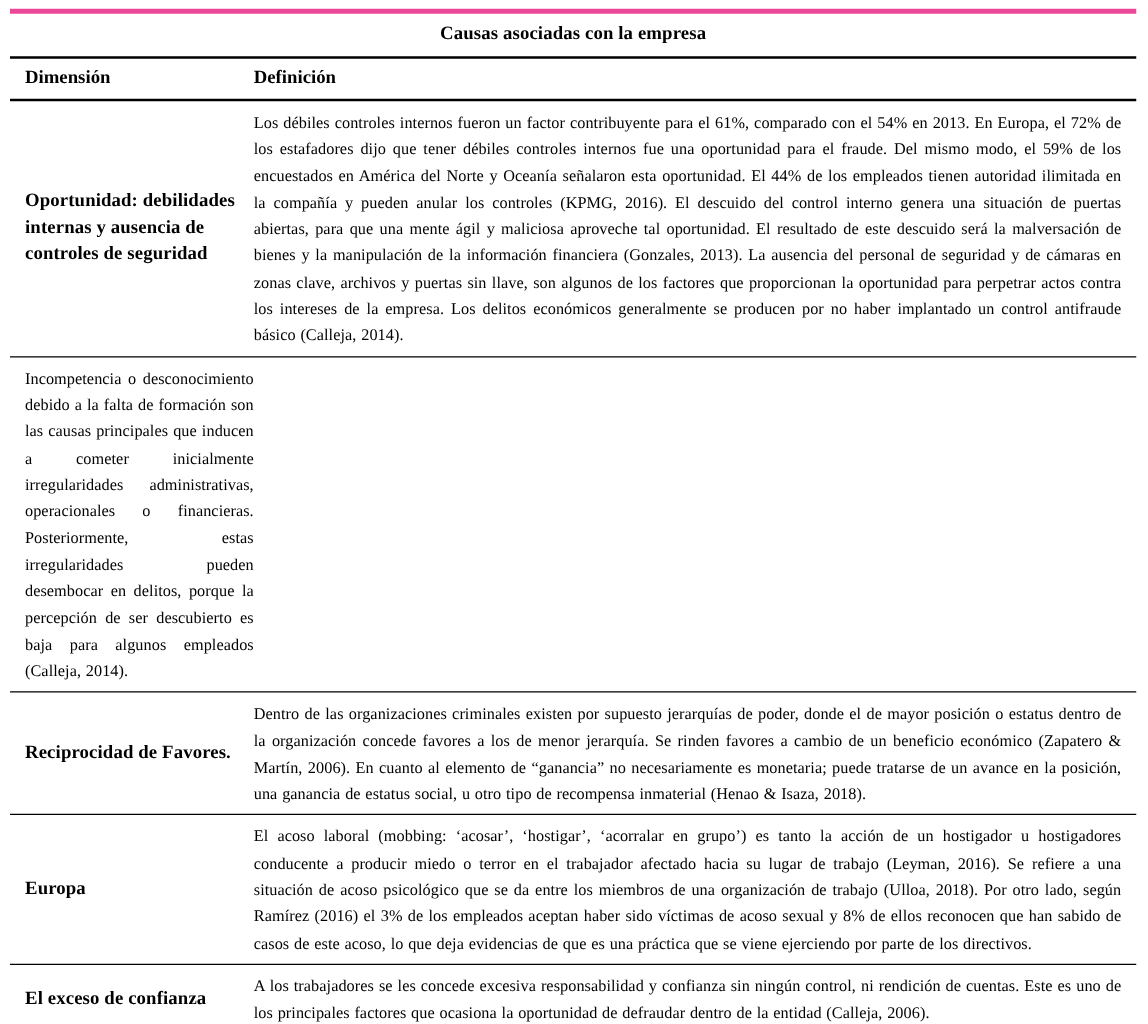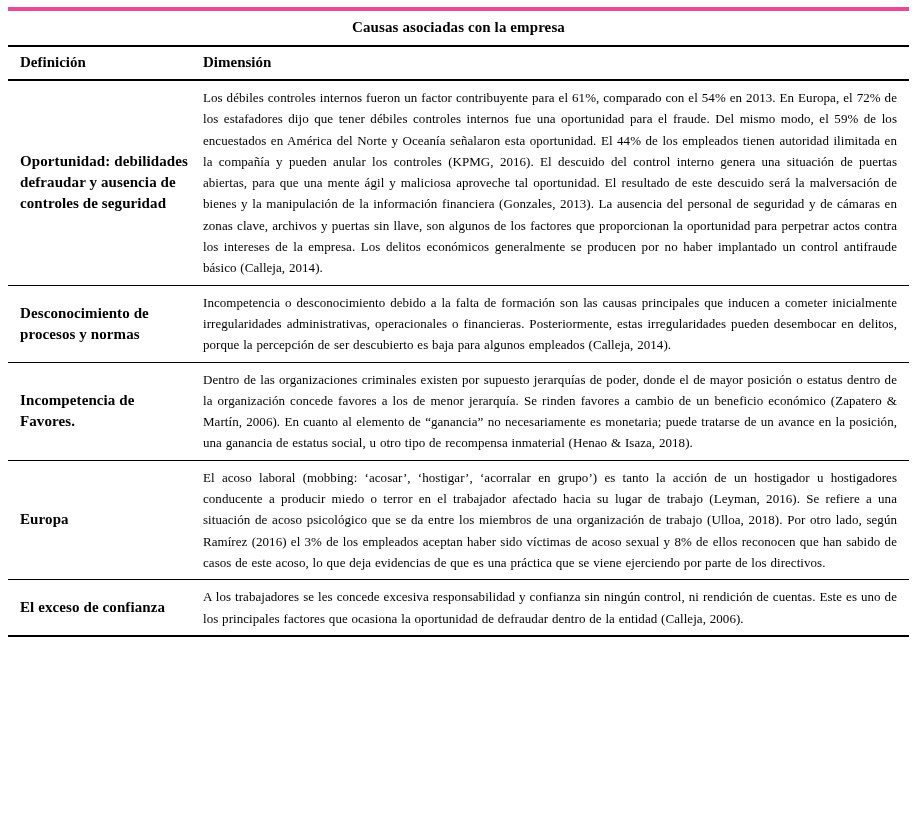--- a/index.html
+++ b/index.html
@@ -72,36 +72,35 @@
 </style>
 </head>
 <body>
 
 <div class="page">
   <div class="tbl">
 
     <div class="title-row">Causas asociadas con la empresa</div>
 
     <div class="grid-row head-row">
+      <div>Dimensión</div>
       <div>Definición</div>
-      <div>Dimensión</div>
     </div>
 
     <div class="grid-row body-row">
-      <div class="dim-cell">Oportunidad: debilidades defraudar y ausencia de controles de seguridad</div>
+      <div class="dim-cell">Oportunidad: debilidades internas y ausencia de controles de seguridad</div>
       <div class="def-cell">Los débiles controles internos fueron un factor contribuyente para el 61%, comparado con el 54% en 2013. En Europa, el 72% de los estafadores dijo que tener débiles controles internos fue una oportunidad para el fraude. Del mismo modo, el 59% de los encuestados en América del Norte y Oceanía señalaron esta oportunidad. El 44% de los empleados tienen autoridad ilimitada en la compañía y pueden anular los controles (KPMG, 2016). El descuido del control interno genera una situación de puertas abiertas, para que una mente ágil y maliciosa aproveche tal oportunidad. El resultado de este descuido será la malversación de bienes y la manipulación de la información financiera (Gonzales, 2013). La ausencia del personal de seguridad y de cámaras en zonas clave, archivos y puertas sin llave, son algunos de los factores que proporcionan la oportunidad para perpetrar actos contra los intereses de la empresa. Los delitos económicos generalmente se producen por no haber implantado un control antifraude básico (Calleja, 2014).</div>
     </div>
 
     <div class="grid-row body-row">
-      <div class="dim-cell">Desconocimiento de procesos y normas</div>
       <div class="def-cell">Incompetencia o desconocimiento debido a la falta de formación son las causas principales que inducen a cometer inicialmente irregularidades administrativas, operacionales o financieras. Posteriormente, estas irregularidades pueden desembocar en delitos, porque la percepción de ser descubierto es baja para algunos empleados (Calleja, 2014).</div>
     </div>
 
     <div class="grid-row body-row">
-      <div class="dim-cell">Incompetencia de Favores.</div>
+      <div class="dim-cell">Reciprocidad de Favores.</div>
       <div class="def-cell">Dentro de las organizaciones criminales existen por supuesto jerarquías de poder, donde el de mayor posición o estatus dentro de la organización concede favores a los de menor jerarquía. Se rinden favores a cambio de un beneficio económico (Zapatero &amp; Martín, 2006). En cuanto al elemento de “ganancia” no necesariamente es monetaria; puede tratarse de un avance en la posición, una ganancia de estatus social, u otro tipo de recompensa inmaterial (Henao &amp; Isaza, 2018).</div>
     </div>
 
     <div class="grid-row body-row">
       <div class="dim-cell">Europa</div>
       <div class="def-cell">El acoso laboral (mobbing: ‘acosar’, ‘hostigar’, ‘acorralar en grupo’) es tanto la acción de un hostigador u hostigadores conducente a producir miedo o terror en el trabajador afectado hacia su lugar de trabajo (Leyman, 2016). Se refiere a una situación de acoso psicológico que se da entre los miembros de una organización de trabajo (Ulloa, 2018). Por otro lado, según Ramírez (2016) el 3% de los empleados aceptan haber sido víctimas de acoso sexual y 8% de ellos reconocen que han sabido de casos de este acoso, lo que deja evidencias de que es una práctica que se viene ejerciendo por parte de los directivos.</div>
     </div>
 
     <div class="grid-row body-row">
       <div class="dim-cell">El exceso de confianza</div>

